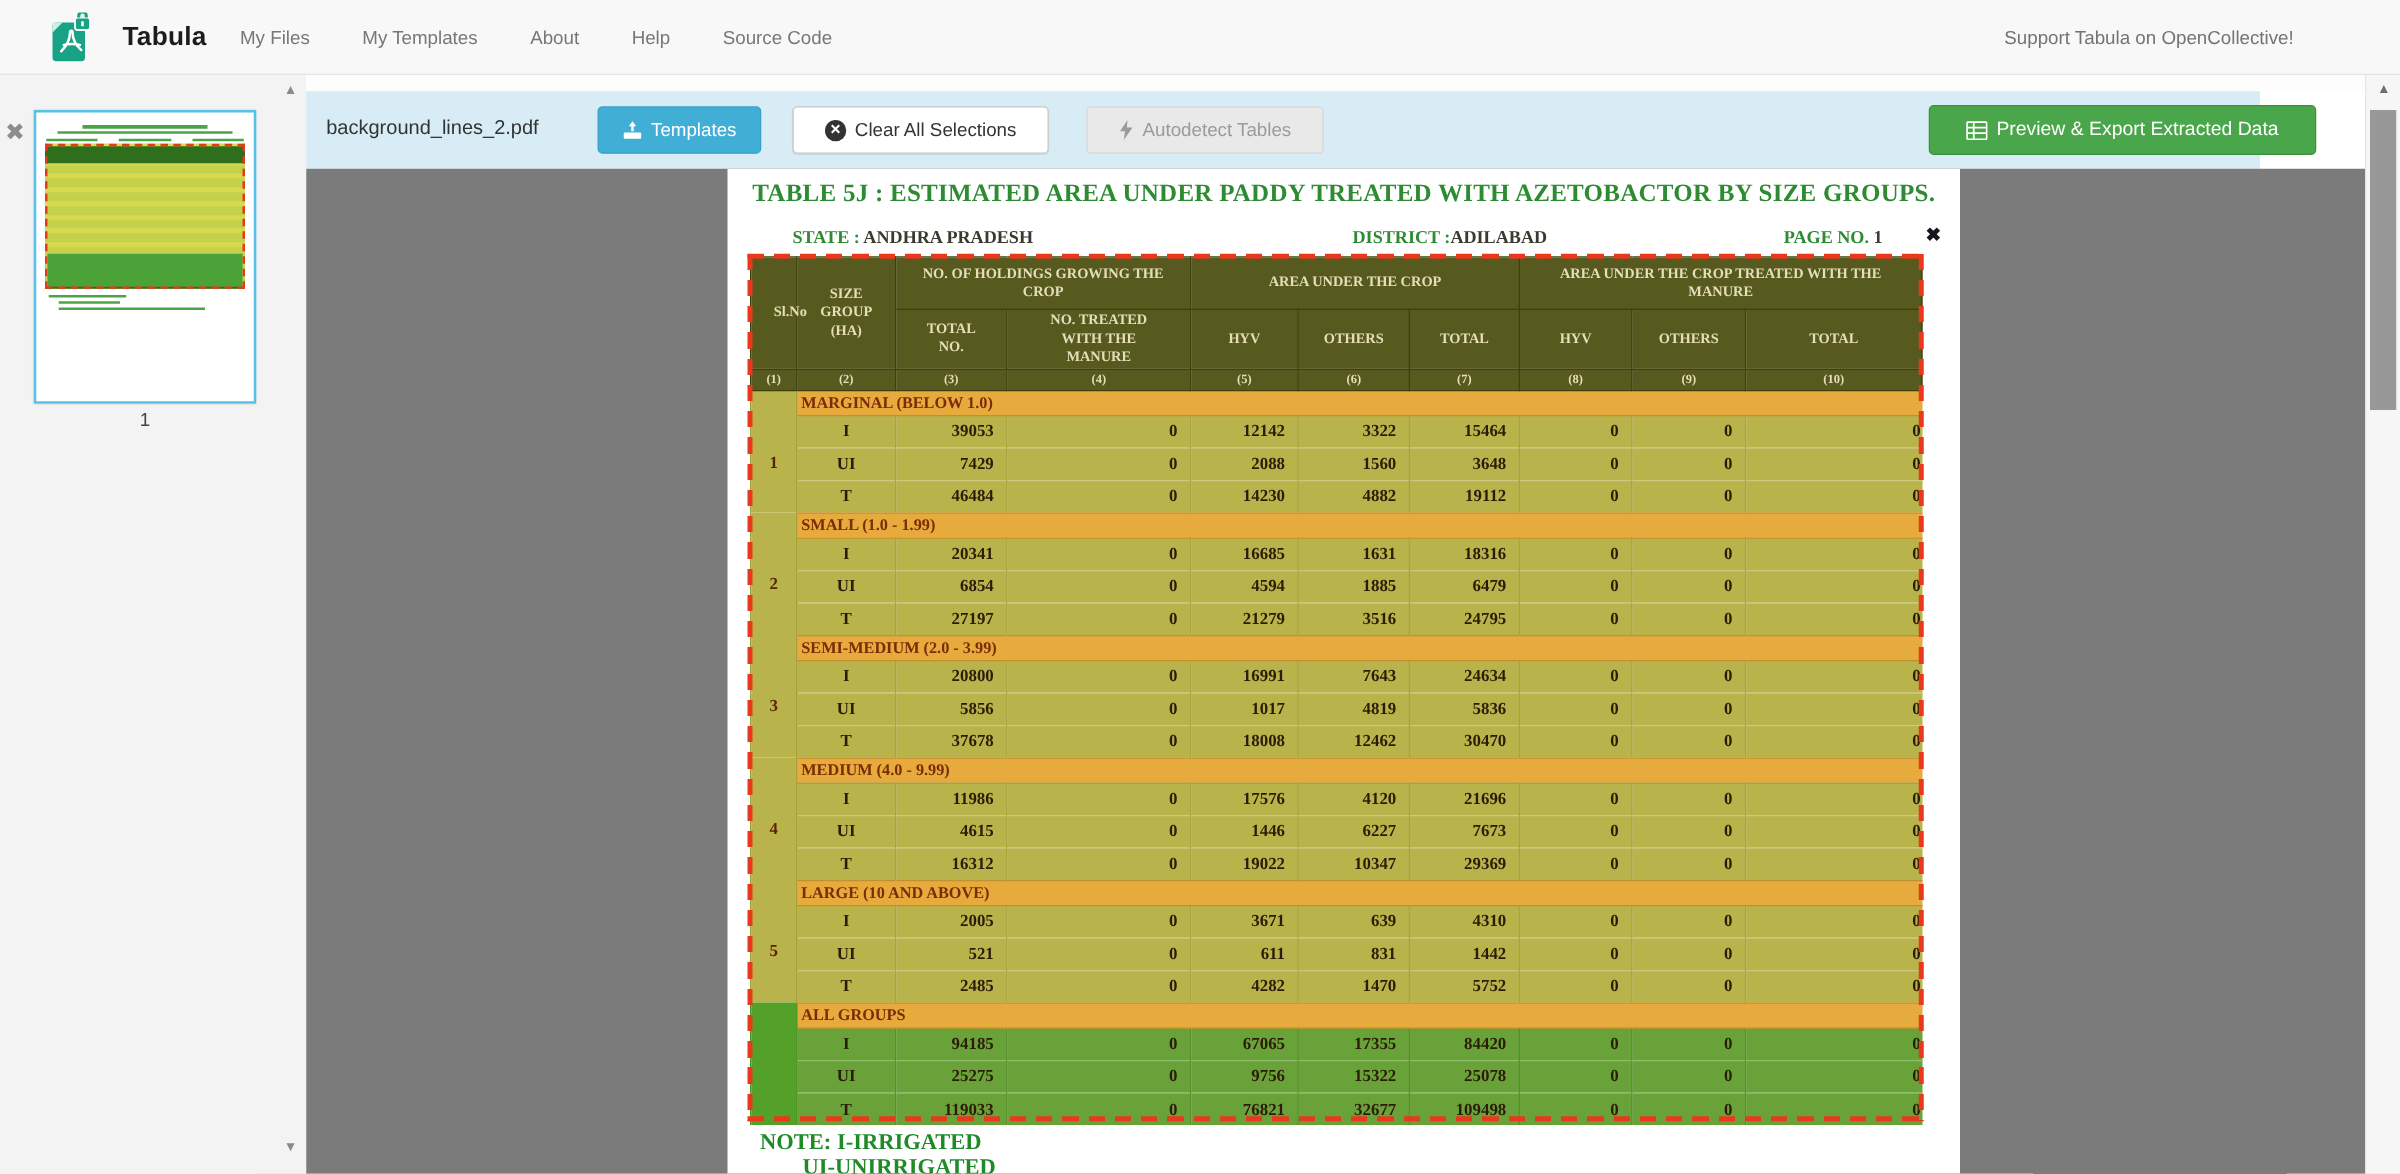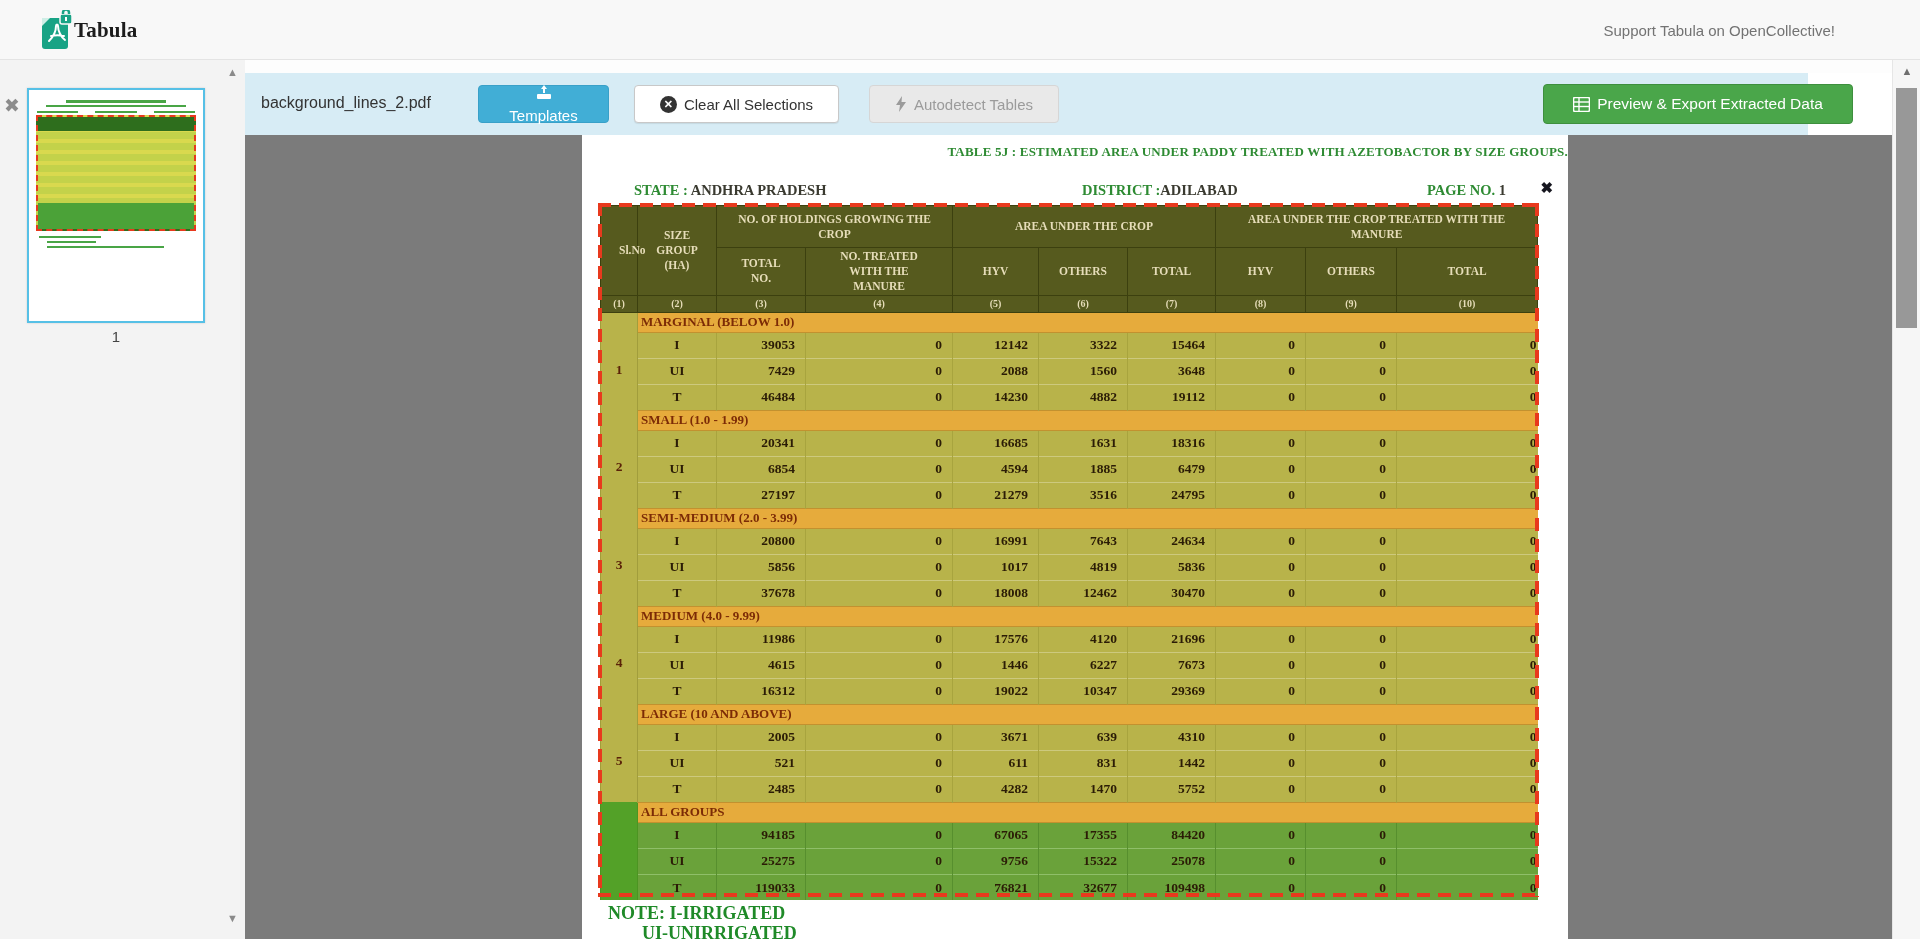--- a/index.html
+++ b/index.html
@@ -3,21 +3,21 @@
 <meta charset="utf-8">
 <style>
   * { margin:0; padding:0; box-sizing:border-box; }
   html,body { width:1920px; height:939px; overflow:hidden; }
   body { font-family:"Liberation Sans", sans-serif; background:#fff; }
   #app { position:relative; width:1920px; height:939px; }
 
   
   .navbar { position:absolute; left:0; top:0; width:1920px; height:60px;
             background:#f8f8f8; border-bottom:1px solid #e4e4e4; }
-  .brand-wrap { position:absolute; left:40px; top:10px; display:flex; align-items:center; gap:0; cursor:pointer;font-family:Liberation Serif, serif; }
+  .brand-wrap { position:absolute; left:40px; top:10px; display:flex; align-items:center; gap:24px; cursor:pointer; }
   .brand-text { font-size:21px; font-weight:bold; color:#1c1c1c; letter-spacing:.2px; }
   .nav-links { position:absolute; left:192px; top:0; height:60px; display:flex; align-items:center; gap:42px; }
   .nav-link { color:#777; font-size:15px; cursor:pointer; }
   .support-link { position:absolute; right:85px; top:0; height:60px; display:flex; align-items:center;
                   color:#737373; font-size:15px; cursor:pointer; }
 
   
   .sidebar { position:absolute; left:0; top:60px; width:245px; height:879px; background:#f3f3f3; }
   .sb-arrow { position:absolute; left:227px; font-size:11px; color:#8a8a8a; cursor:pointer; }
   .sb-arrow.up { top:6px; }
@@ -43,34 +43,34 @@
   .mini-note .n1 { width:38%; } .mini-note .n2 { width:30%; margin-left:12px; } .mini-note .n3 { width:72%; margin-left:12px; }
   .page-num { position:absolute; left:27px; top:268px; width:178px; text-align:center;
               font-size:15px; color:#444; }
 
   
   .white-strip { position:absolute; left:245px; top:60px; width:1647px; height:13px; background:#fdfdfd; }
   .toolbar { position:absolute; left:245px; top:73px; width:1563px; height:62px; background:#d7ecf5; }
   .filename { position:absolute; left:16px; top:21px; font-size:16px; color:#333; }
   .btn { position:absolute; top:12px; height:38px; border-radius:4px; font-size:15px;
          display:flex; align-items:center; justify-content:center; gap:7px; cursor:pointer; border:1px solid transparent; }
-  .btn-templates { left:233px; width:131px; background:#41aed6; border-color:#39a0c8; color:#fff;flex-direction:column; }
+  .btn-templates { left:233px; width:131px; background:#41aed6; border-color:#39a0c8; color:#fff; }
   .btn-clear { left:389px; width:205px; background:#fff; border-color:#c8c8c8; color:#333;
                box-shadow:0 1px 1px rgba(0,0,0,.08); }
   .btn-autodetect { left:624px; width:190px; background:#e9e9e9; border-color:#d6d6d6; color:#9b9b9b; cursor:default; }
   .btn-export { left:1298px; width:310px; height:40px; top:11px; background:#4aa64a; border-color:#3e8f3e; color:#fff; font-size:15.5px; }
   .icon-circle-x { width:17px; height:17px; border-radius:50%; background:#333; color:#fff;
                    font-size:11px; font-weight:bold; display:flex; align-items:center; justify-content:center; line-height:1; }
 
   
   .document { position:absolute; left:245px; top:135px; width:1647px; height:804px; background:#7b7b7b; overflow:hidden; }
   .page { position:absolute; left:337px; top:0; width:986px; height:804px; background:#ffffff; }
   .pdf-serif { font-family:"Liberation Serif", serif; font-weight:bold; }
-  .pdf-title { position:absolute; left:0; top:9px; width:100%; text-align:right;
-               font-size:13px; color:#2e8b33; letter-spacing:.2px; }
+  .pdf-title { position:absolute; left:0; top:9px; width:100%; text-align:center;
+               font-size:20px; color:#2e8b33; letter-spacing:.2px; }
   .pdf-meta { position:absolute; top:47px; font-size:14.5px; color:#3a3a30; white-space:nowrap; }
   .pdf-meta .green { color:#2e8b33; }
   .meta-state { left:52px; } .meta-district { left:500px; } .meta-pageno { left:845px; }
 
   .sel-wrap { position:absolute; left:18px; top:70px; width:937px; height:690px; }
   .sel-edge { position:absolute; z-index:5; pointer-events:none; }
   .sel-edge.e-top    { left:-2px; right:-2px; top:-2px;    height:4px; background:repeating-linear-gradient(90deg,#e8391d 0 13px,rgba(232,57,29,0) 13px 21px); }
   .sel-edge.e-bottom { left:-2px; right:-2px; bottom:-2px; height:4px; background:repeating-linear-gradient(90deg,#e8391d 0 13px,rgba(232,57,29,0) 13px 21px); }
   .sel-edge.e-left   { top:-2px; bottom:-2px; left:-2px;   width:4px;  background:repeating-linear-gradient(180deg,#e8391d 0 13px,rgba(232,57,29,0) 13px 21px); }
   .sel-edge.e-right  { top:-2px; bottom:-2px; right:-2px;  width:4px;  background:repeating-linear-gradient(180deg,#e8391d 0 13px,rgba(232,57,29,0) 13px 21px); }
@@ -122,20 +122,27 @@
         <svg width="34" height="40" viewBox="0 0 34 40">
           <rect x="2" y="8" width="26" height="31" rx="3" fill="#18a385"></rect>
           <path d="M2 16 L10 8 L2 8 Z" fill="#cfeee6"></path>
           <path d="M9 31 C13 27 16 21 16 16 C16 14 18 14 18 16 C18 21 21 27 25 30 M11 26 C15 25 20 25 24 26" fill="none" stroke="#ffffff" stroke-width="2" stroke-linecap="round"></path>
           <rect x="20" y="4" width="12" height="10" rx="2" fill="#18a385" stroke="#f8f8f8" stroke-width="1.5"></rect>
           <path d="M23 4 v-1.5 a3 3 0 0 1 6 0 V4" fill="none" stroke="#18a385" stroke-width="2.5"></path>
           <rect x="25" y="7" width="2" height="4" fill="#ffffff"></rect>
         </svg>
       </span>
       <span class="brand-text">Tabula</span>
+    </div>
+    <div class="nav-links">
+      <span class="nav-link">My Files</span>
+      <span class="nav-link">My Templates</span>
+      <span class="nav-link">About</span>
+      <span class="nav-link">Help</span>
+      <span class="nav-link">Source Code</span>
     </div>
     <span class="support-link">Support Tabula on OpenCollective!</span>
   </div>
 
   <div class="sidebar">
     <span class="sb-arrow up">▲</span>
     <span class="thumb-remove">✖</span>
     <div class="thumbnail">
       <div class="mini-title t1"></div>
       <div class="mini-title t2"></div>

